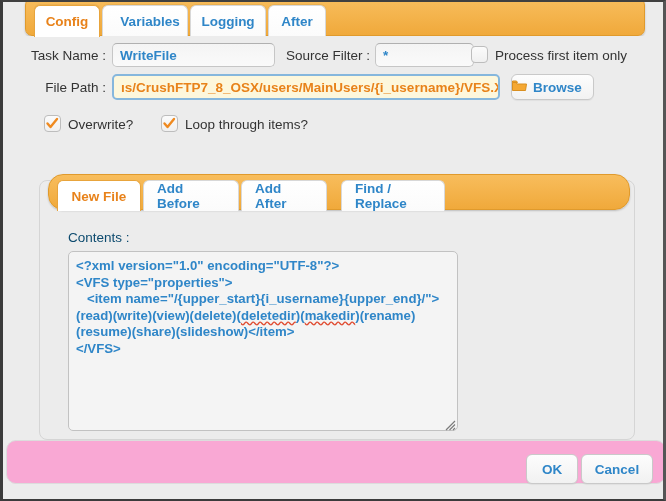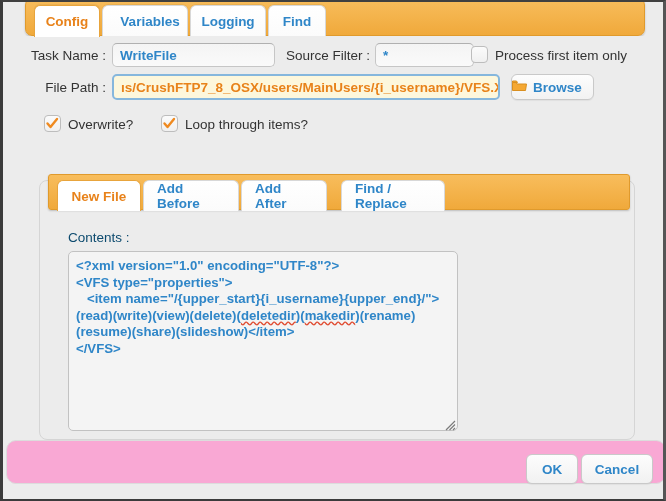--- a/index.html
+++ b/index.html
@@ -159,21 +159,21 @@
     border: 1px solid #d5d5d5;
     border-radius: 8px;
     box-sizing: border-box;
   }
   #inner-tabbar {
     position: absolute;
     left: 8px; top: -7px;
     width: 582px; height: 36px;
     background: linear-gradient(#f8bd5c, #f0a93b);
     border: 1px solid #e09a2c;
-    border-radius: 3px;
+    border-radius: 15px;
     box-shadow: 0 1px 2px rgba(0,0,0,0.20);
     box-sizing: border-box;
   }
   .itab {
     position: absolute;
     top: 5px;
     height: 31px;
     background: linear-gradient(#ffffff, #fbfbfb);
     border: 1px solid #d8d8d8;
     border-bottom: none;
@@ -267,21 +267,21 @@
     <div class="otab active" id="otab0" style="left: 8px; width: 66px;">
       <span>Config</span>
     </div>
     <div class="otab" id="otab1" style="left: 76px; width: 86px; padding-left: 24px;">
       <span>Variables</span>
     </div>
     <div class="otab" id="otab2" style="left: 164px; width: 76px;">
       <span>Logging</span>
     </div>
     <div class="otab" id="otab3" style="left: 242px; width: 58px;">
-      <span>Find</span>
+      <span>After</span>
     </div>
   </div>
 
   <div id="content">
 
     <div class="row-label" style="left:18px; top:12px; width:82px;">Task Name :</div>
     <div class="textfield" id="task-name-field" style="left:106px; top:7px; width:163px; height:24px;" placeholder="Task Name">WriteFile</div>
 
     <div class="row-label" style="left:280px; top:12px;">Source Filter :</div>
     <div class="textfield" id="source-filter-field" style="left:369px; top:7px; width:99px; height:24px;" placeholder="Filter">*</div>

